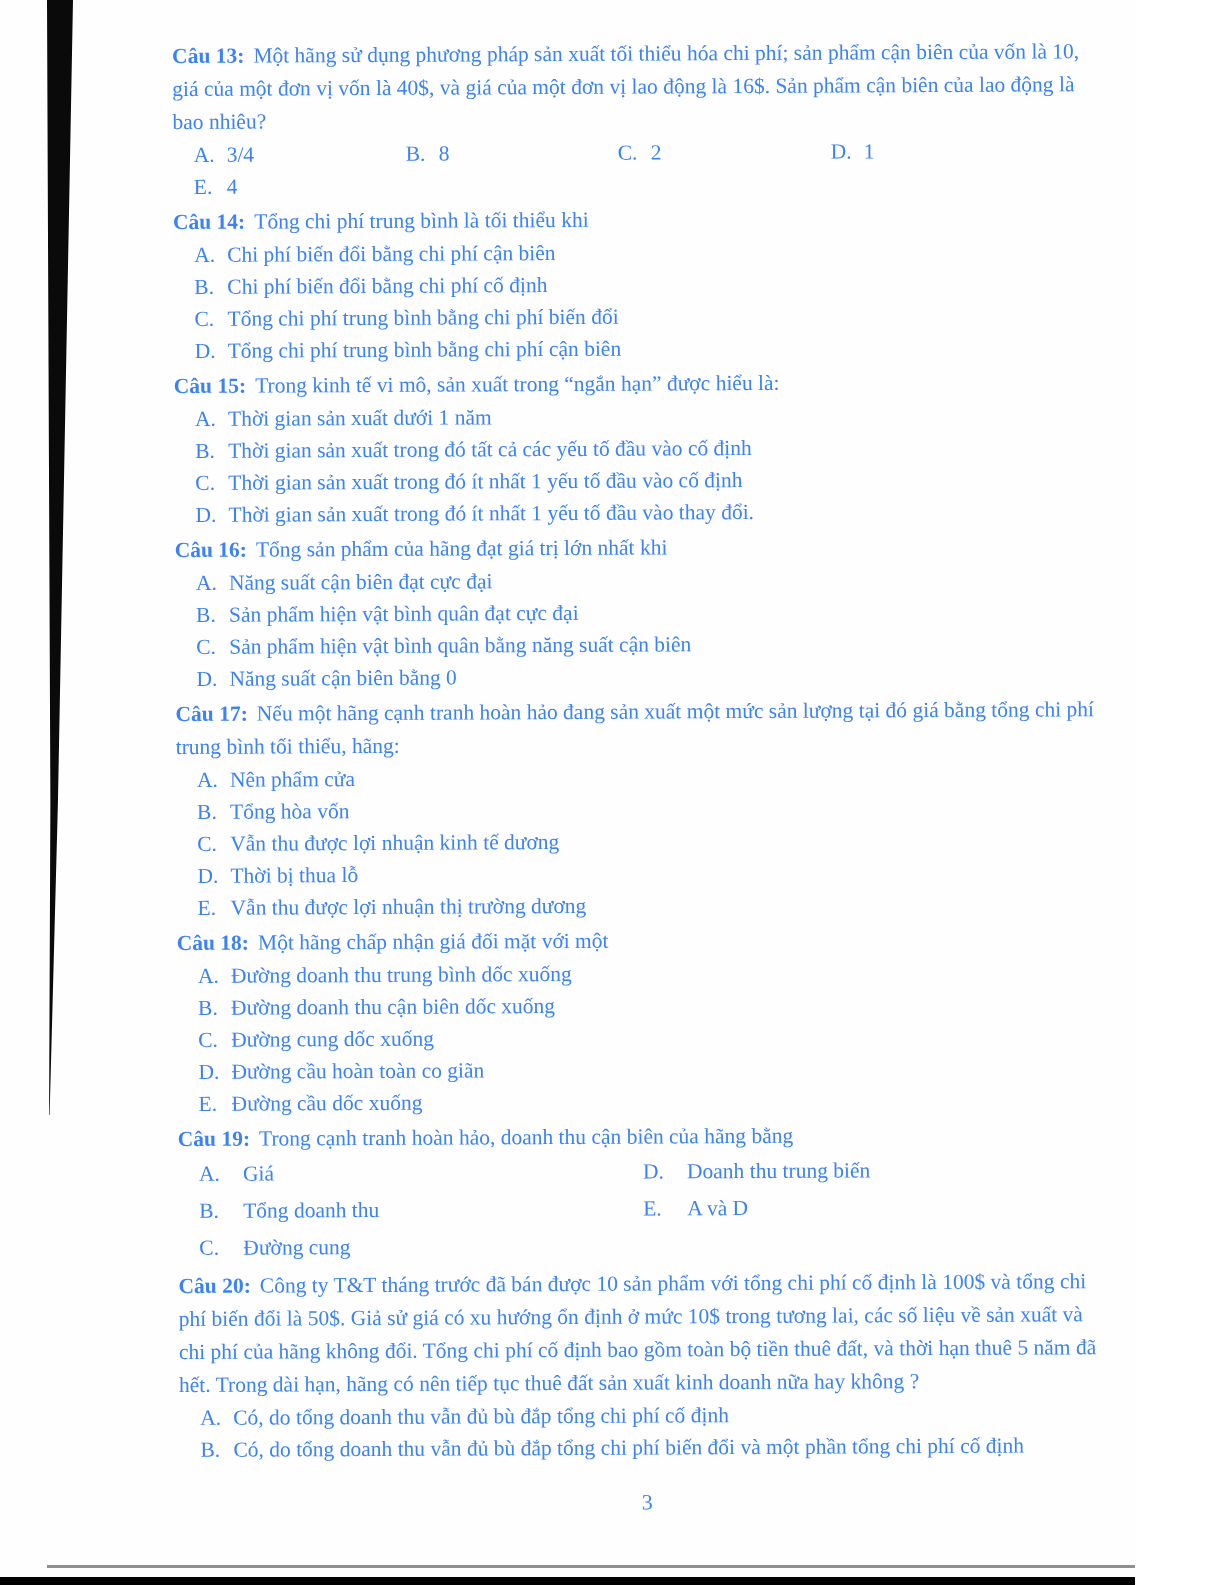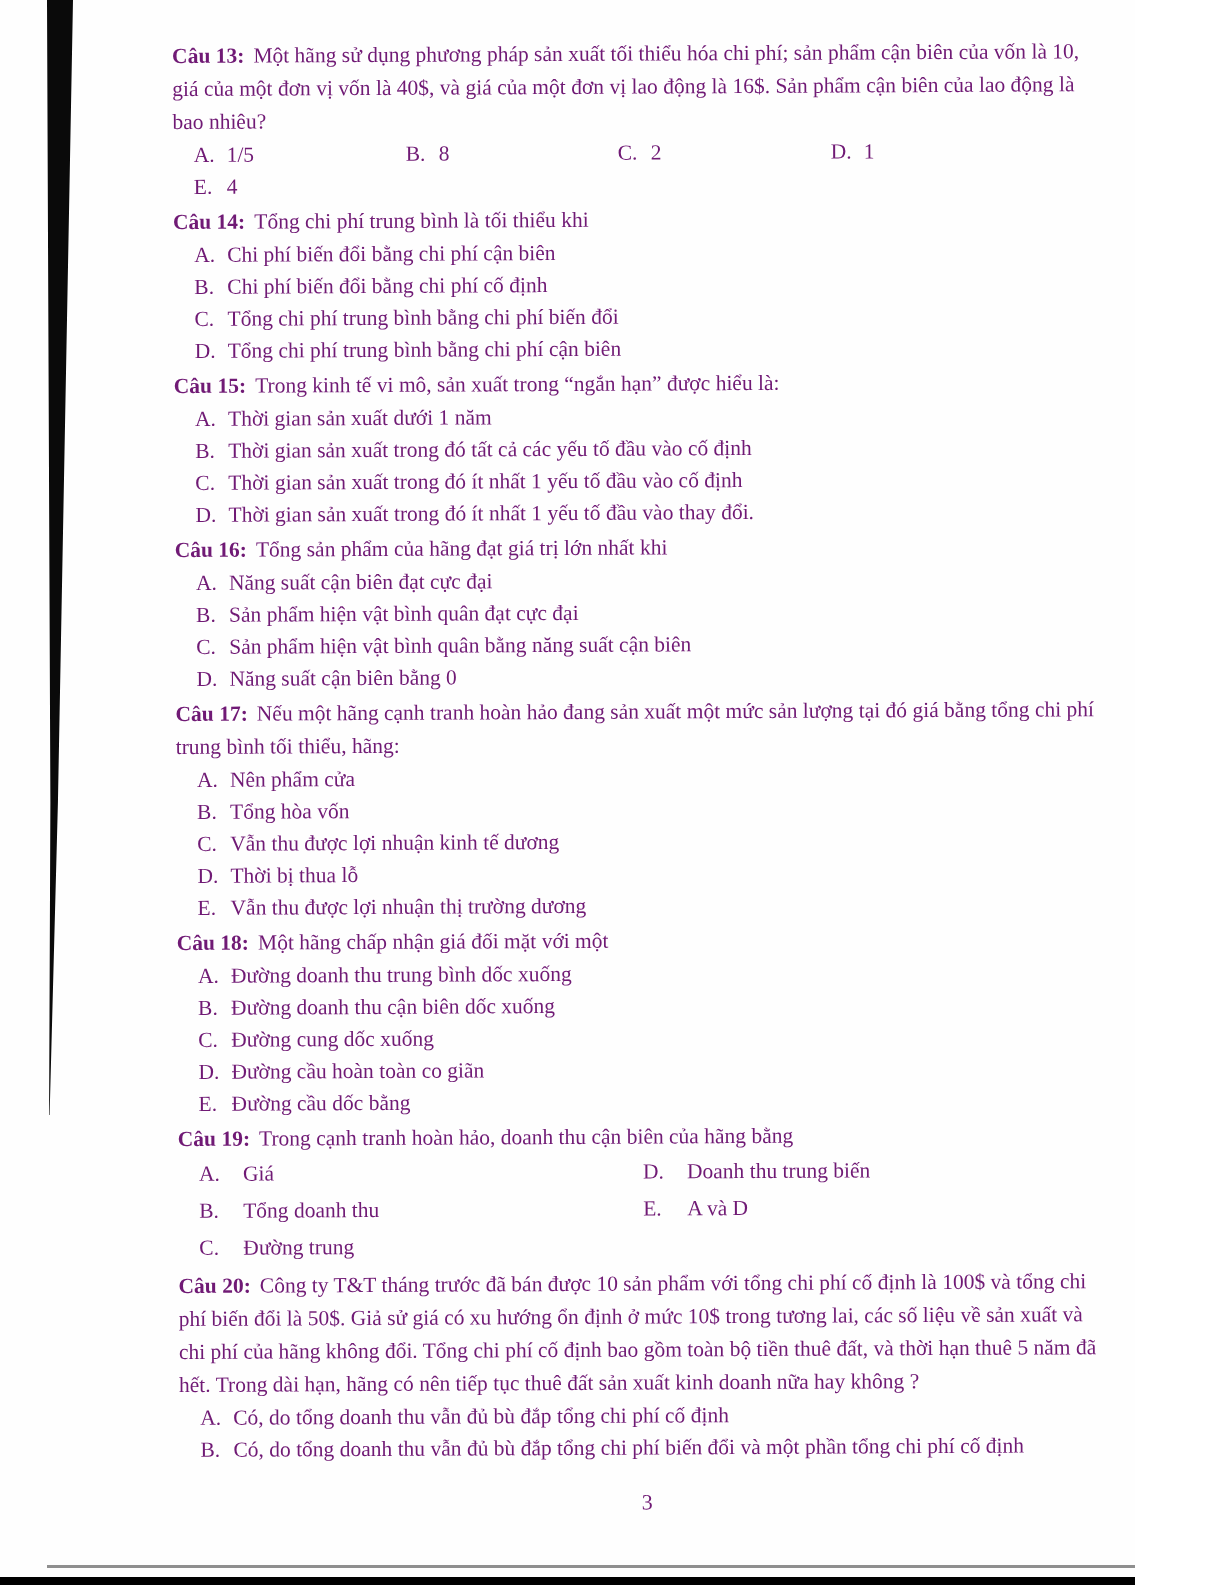--- a/index.html
+++ b/index.html
@@ -7,21 +7,21 @@
     padding: 0;
     background: #ffffff;
   }
   .sheet {
     position: relative;
     width: 1135px;
     height: 1585px;
     background: #fefefe;
     overflow: hidden;
     font-family: "Liberation Serif", "DejaVu Serif", serif;
-    color: #701a75;
+    color: #3b82f6;
   }
   
   .streak-left {
     position: absolute;
     left: 47px; top: 0;
     width: 26px; height: 1115px;
     background: #0a0a0a;
     clip-path: polygon(0 0, 100% 0, 42% 72%, 10% 100%, 8% 100%, 13% 72%);
   }
   .streak-right {
@@ -95,21 +95,21 @@
 <div class="sheet">
 
   <div class="streak-left"></div>
   <div class="streak-right"></div>
 
   <div class="content">
 
     <div class="q">
       <p class="stem" style="margin:0"><span class="q-label">Câu 13:</span><span>Một hãng sử dụng phương pháp sản xuất tối thiểu hóa chi phí; sản phẩm cận biên của vốn là 10, giá của một đơn vị vốn là 40$, và giá của một đơn vị lao động là 16$. Sản phẩm cận biên của lao động là bao nhiêu?</span></p>
       <div class="opts-row">
-        <div class="opt"><span class="k">A.</span><span>1/5</span></div>
+        <div class="opt"><span class="k">A.</span><span>3/4</span></div>
         <div class="opt"><span class="k">B.</span><span>8</span></div>
         <div class="opt"><span class="k">C.</span><span>2</span></div>
         <div class="opt"><span class="k">D.</span><span>1</span></div>
       </div>
       <div class="opts">
         <div class="opt"><span class="k">E.</span><span>4</span></div>
       </div>
     </div>
 
     <div class="q">
@@ -153,32 +153,32 @@
       </div>
     </div>
 
     <div class="q">
       <p class="stem" style="margin:0"><span class="q-label">Câu 18:</span><span>Một hãng chấp nhận giá đối mặt với một</span></p>
       <div class="opts">
         <div class="opt"><span class="k">A.</span><span>Đường doanh thu trung bình dốc xuống</span></div>
         <div class="opt"><span class="k">B.</span><span>Đường doanh thu cận biên dốc xuống</span></div>
         <div class="opt"><span class="k">C.</span><span>Đường cung dốc xuống</span></div>
         <div class="opt"><span class="k">D.</span><span>Đường cầu hoàn toàn co giãn</span></div>
-        <div class="opt"><span class="k">E.</span><span>Đường cầu dốc bằng</span></div>
+        <div class="opt"><span class="k">E.</span><span>Đường cầu dốc xuống</span></div>
       </div>
     </div>
 
     <div class="q">
       <p class="stem" style="margin:0"><span class="q-label">Câu 19:</span><span>Trong cạnh tranh hoàn hảo, doanh thu cận biên của hãng bằng</span></p>
       <div class="opts-cols">
         <div class="opt"><span class="k">A.</span><span>Giá</span></div>
         <div class="opt"><span class="k">D.</span><span>Doanh thu trung biến</span></div>
         <div class="opt"><span class="k">B.</span><span>Tổng doanh thu</span></div>
         <div class="opt"><span class="k">E.</span><span>A và D</span></div>
-        <div class="opt"><span class="k">C.</span><span>Đường trung</span></div>
+        <div class="opt"><span class="k">C.</span><span>Đường cung</span></div>
       </div>
     </div>
 
     <div class="q">
       <p class="stem" style="margin:0"><span class="q-label">Câu 20:</span><span>Công ty T&amp;T tháng trước đã bán được 10 sản phẩm với tổng chi phí cố định là 100$ và tổng chi phí biến đổi là 50$. Giả sử giá có xu hướng ổn định ở mức 10$ trong tương lai, các số liệu về sản xuất và chi phí của hãng không đổi. Tổng chi phí cố định bao gồm toàn bộ tiền thuê đất, và thời hạn thuê 5 năm đã hết. Trong dài hạn, hãng có nên tiếp tục thuê đất sản xuất kinh doanh nữa hay không ?</span></p>
       <div class="opts">
         <div class="opt"><span class="k">A.</span><span>Có, do tổng doanh thu vẫn đủ bù đắp tổng chi phí cố định</span></div>
         <div class="opt"><span class="k">B.</span><span>Có, do tổng doanh thu vẫn đủ bù đắp tổng chi phí biến đổi và một phần tổng chi phí cố định</span></div>
       </div>
     </div>

